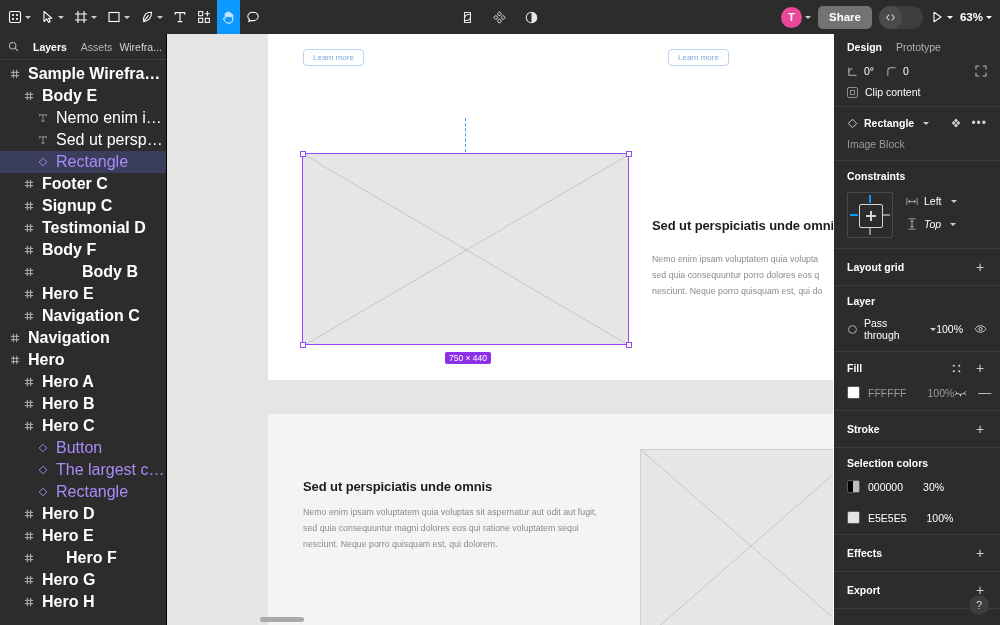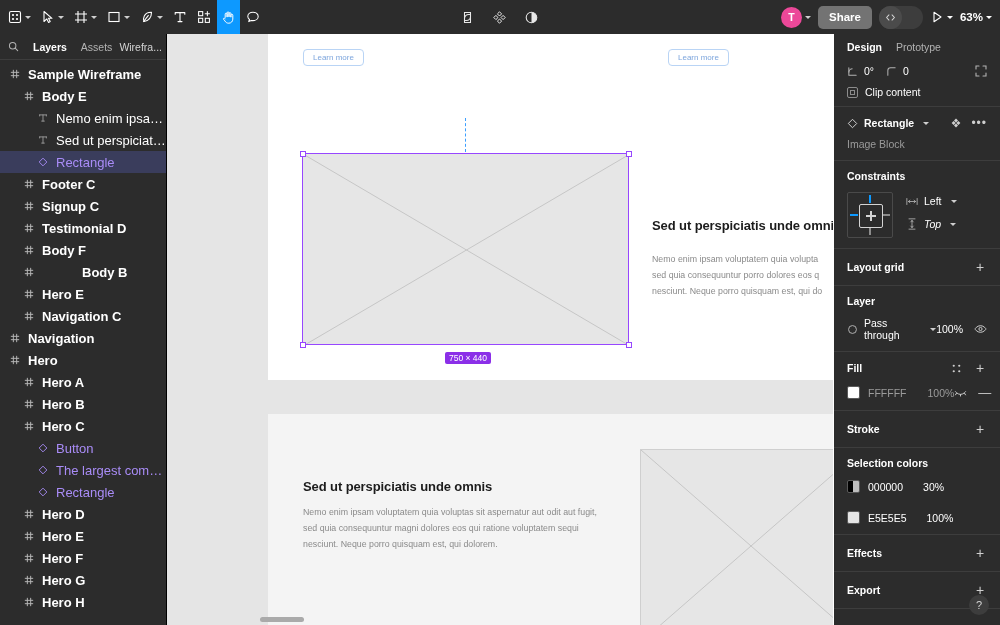--- a/index.html
+++ b/index.html
@@ -73,21 +73,21 @@
   }
   .lp-tab.active { color: #ffffff; font-weight: bold; }
   .lp-page {
     margin-left: auto; display: flex; align-items: center; gap: 2px;
     font-size: 10.5px; color: #d4d4d4; cursor: pointer; padding-right: 2px;
   }
 
   #layer-list { padding-top: 3px; }
   .layer-row {
     height: 22px; display: flex; align-items: center; cursor: pointer;
-    font-size: 13px; color: #ffffff; white-space: nowrap; overflow: hidden;
+    font-size: 16px; color: #ffffff; white-space: nowrap; overflow: hidden;
   }
   .layer-row.selected { background: #3a3d5c; }
   .layer-row.selected .layer-name { color: #a98cf7; }
   .layer-row.selected .layer-ico { color: #a98cf7; }
   .layer-ico {
     width: 14px; display: flex; align-items: center; justify-content: center;
     color: #9b9b9b; flex: 0 0 14px;
   }
   .layer-name { margin-left: 6px; overflow: hidden; text-overflow: ellipsis; }
   .layer-row.comp .layer-name { font-weight: bold; }
@@ -513,21 +513,21 @@
           <span class="layer-name">Hero D</span>
         </div>
         <div class="layer-row comp" style="padding-left: 22px;">
           <span class="layer-ico">
             <svg width="10" height="10" viewBox="0 0 12 12" fill="none">
               <path d="M4 1v10M8 1v10M1 4h10M1 8h10" stroke="currentColor" stroke-width="1.15"></path>
             </svg>
           </span>
           <span class="layer-name">Hero E</span>
         </div>
-        <div class="layer-row comp" style="padding-left: 22px;">
+        <div class="layer-row comp" style="padding-left: 22px; gap: 24px;">
           <span class="layer-ico">
             <svg width="10" height="10" viewBox="0 0 12 12" fill="none">
               <path d="M4 1v10M8 1v10M1 4h10M1 8h10" stroke="currentColor" stroke-width="1.15"></path>
             </svg>
           </span>
           <span class="layer-name">Hero F</span>
         </div>
         <div class="layer-row comp" style="padding-left: 22px;">
           <span class="layer-ico">
             <svg width="10" height="10" viewBox="0 0 12 12" fill="none">

